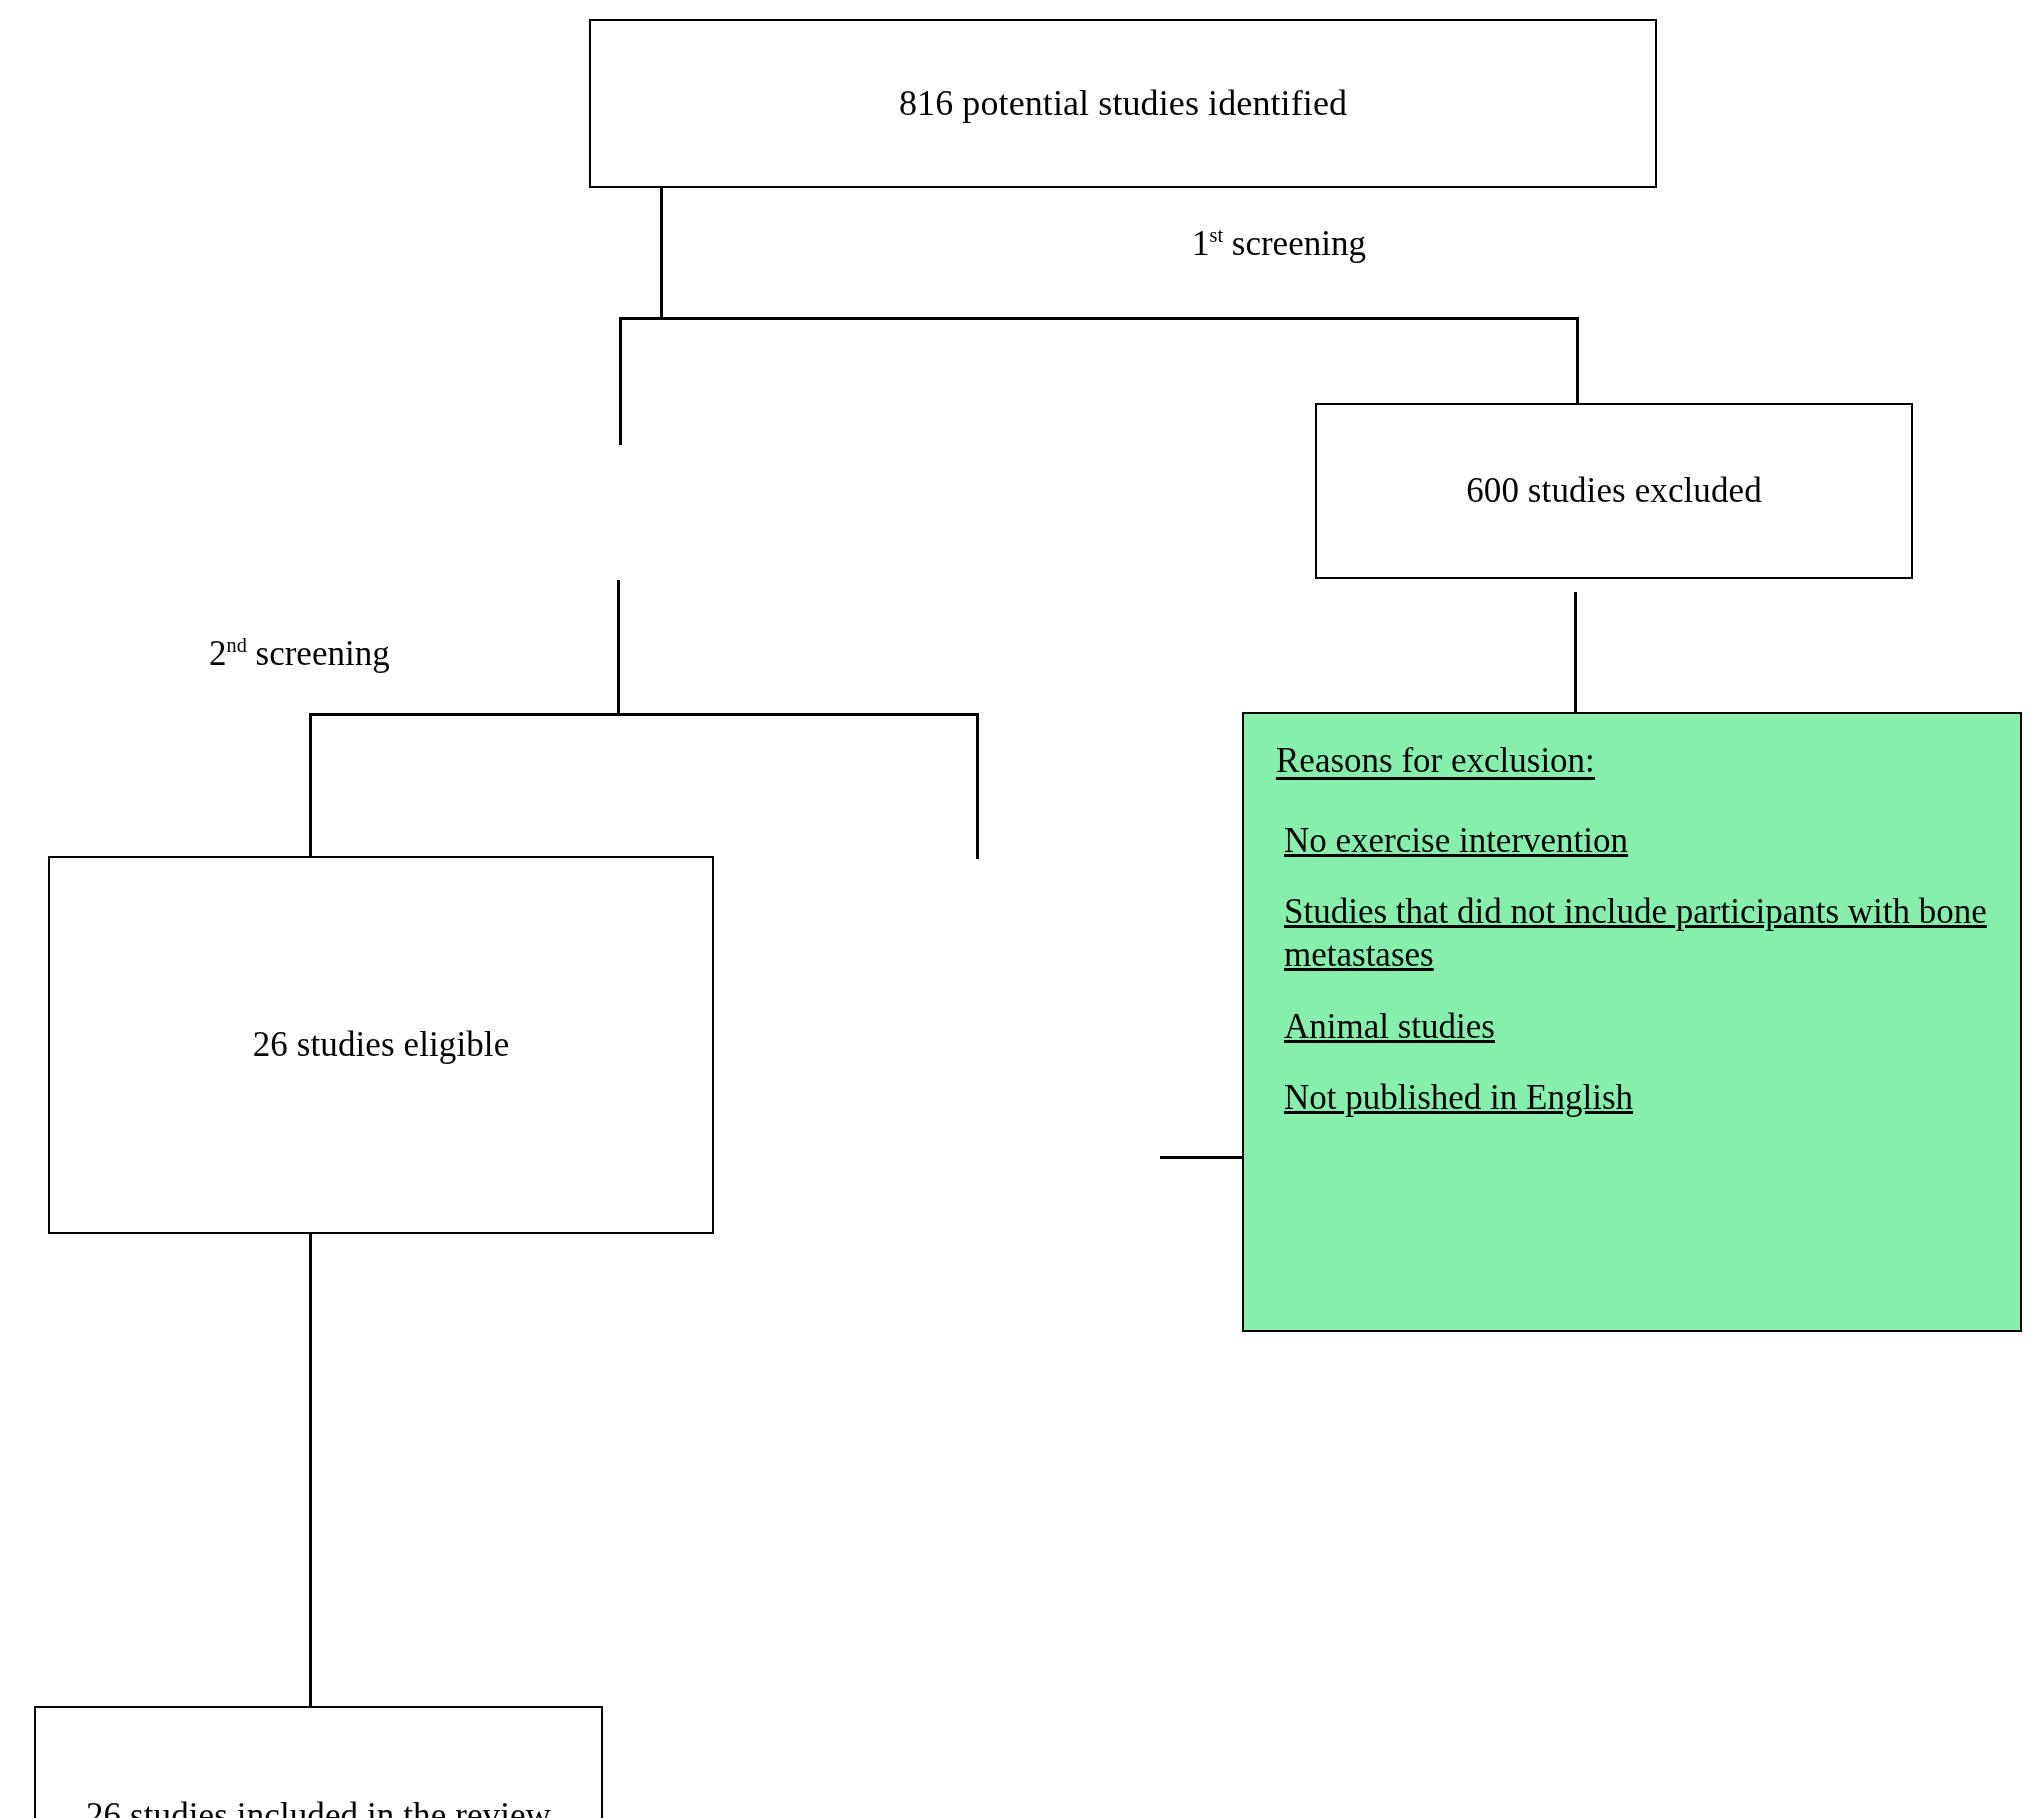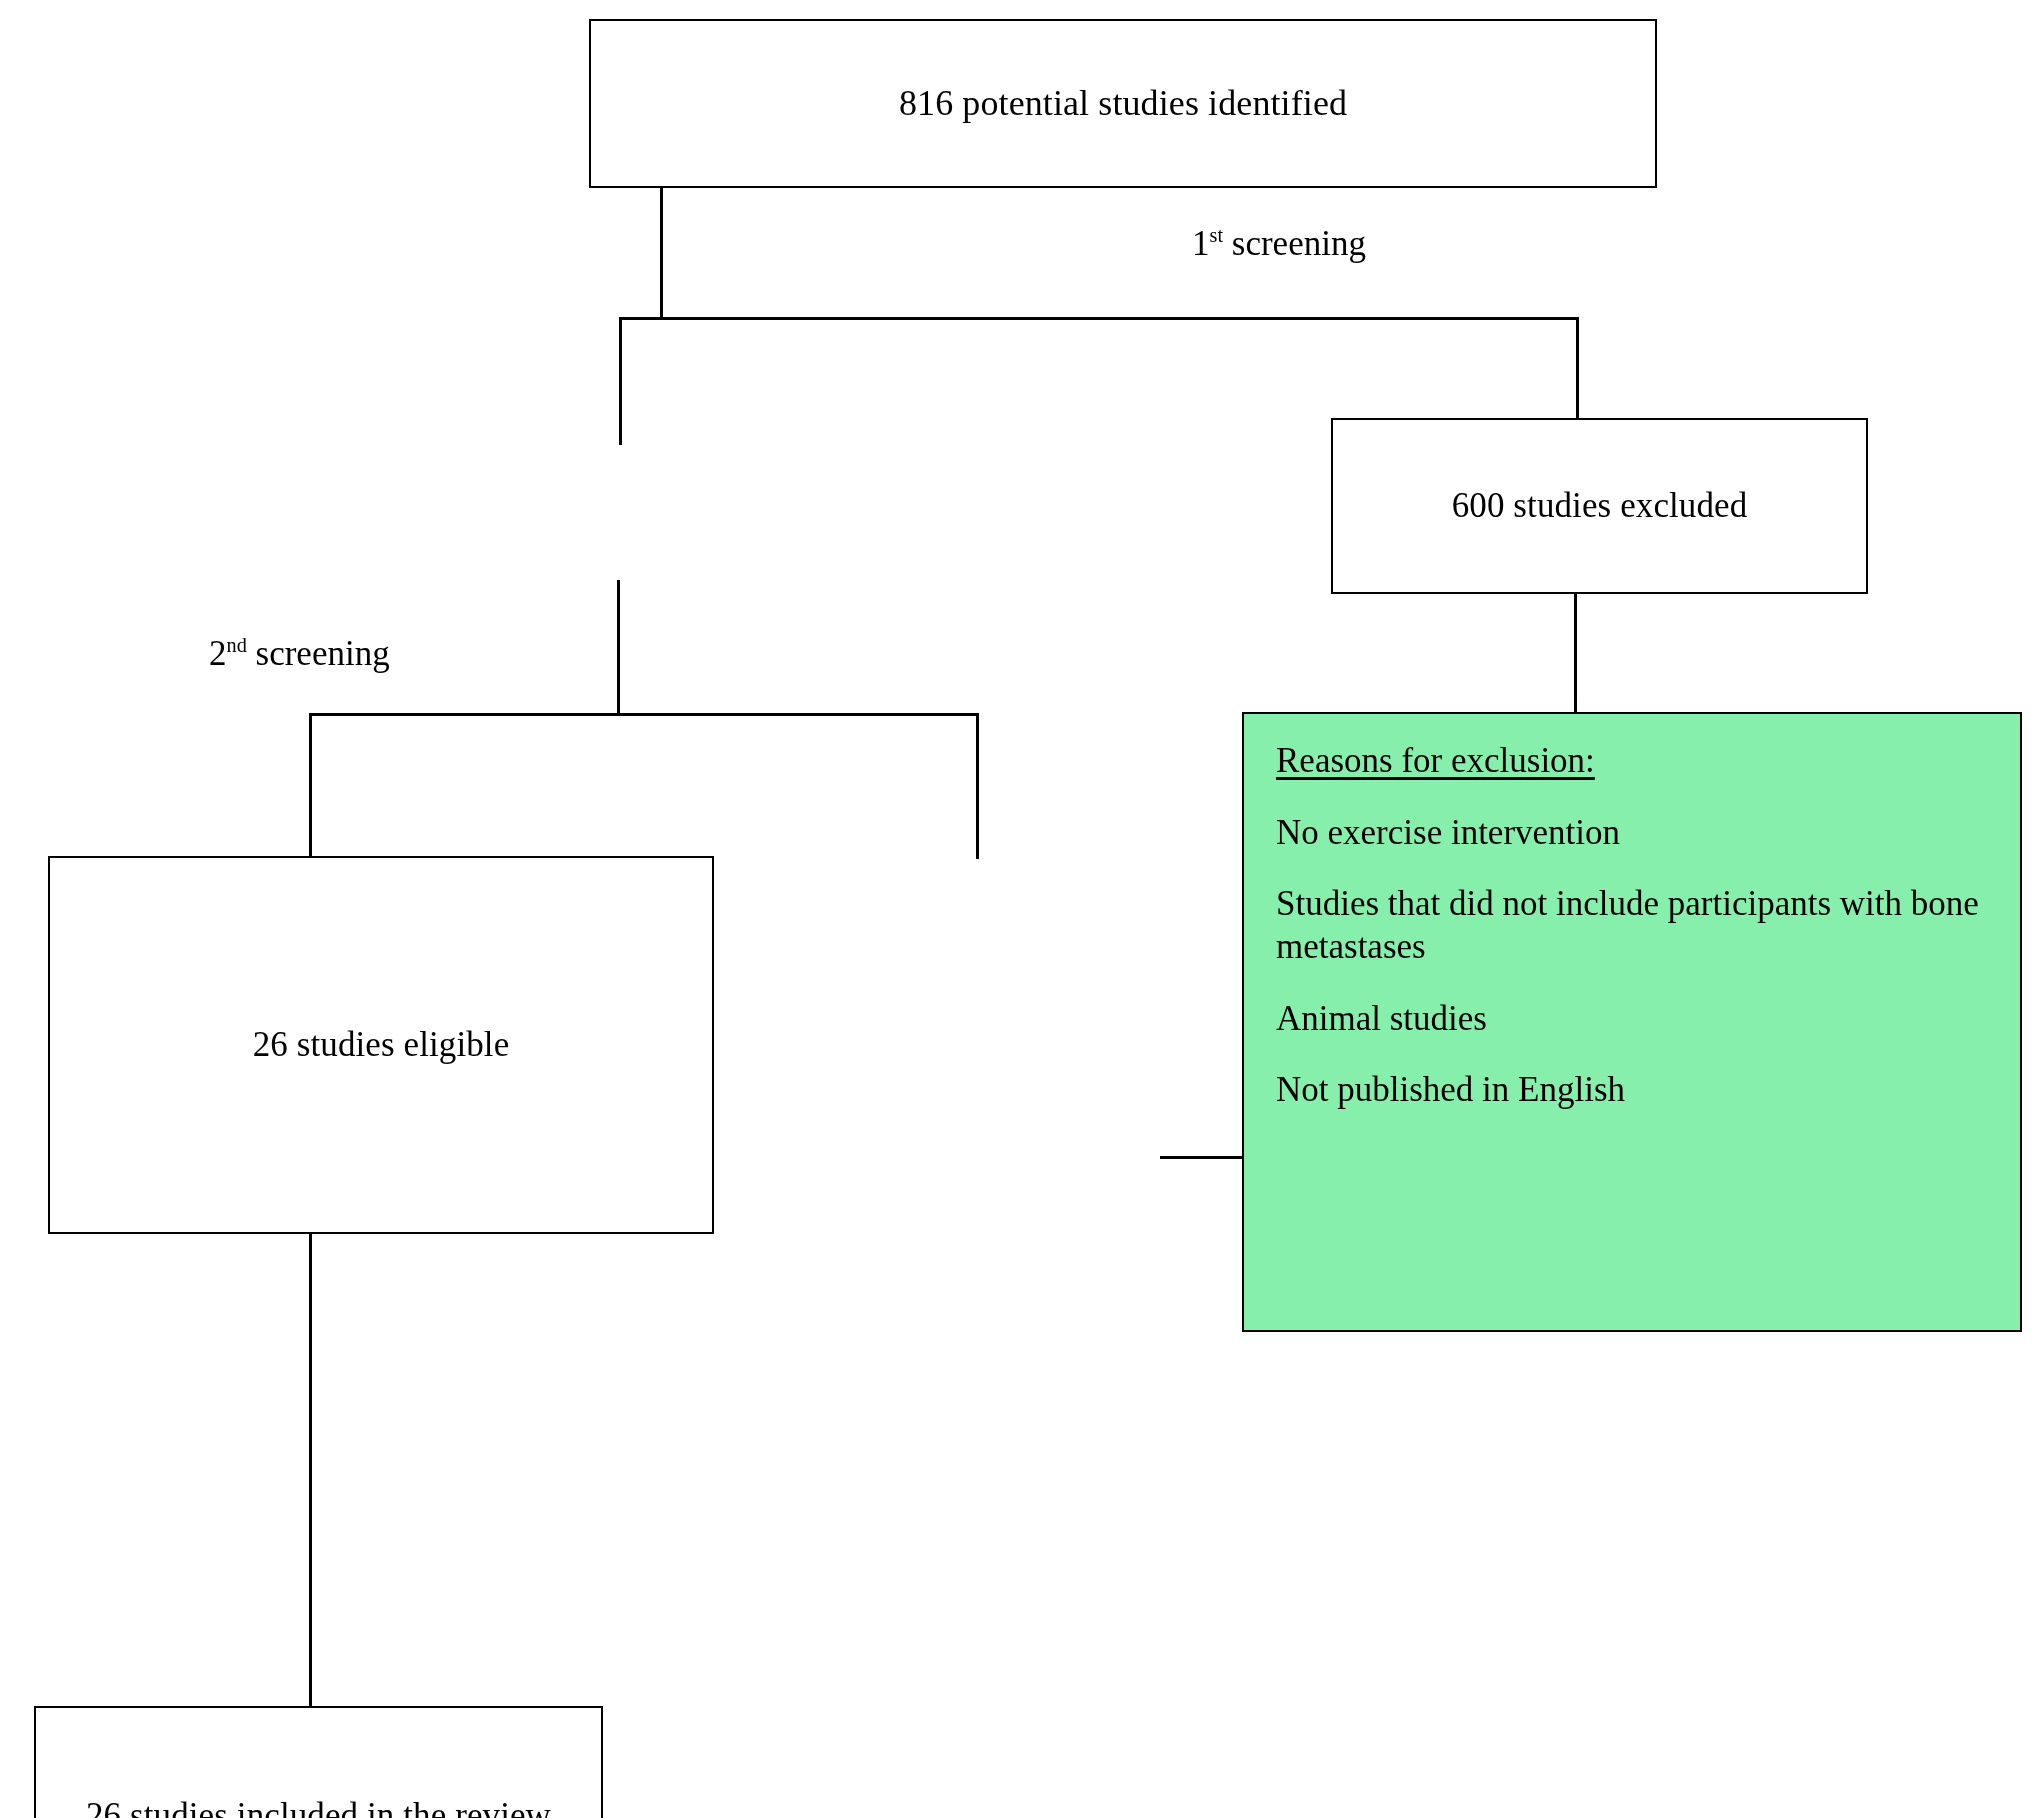--- a/index.html
+++ b/index.html
@@ -41,21 +41,21 @@
   
   #node-identified {
     left: 589px; top: 19px; width: 1068px; height: 169px;
   }
   #node-identified .node-label { font-size: 36px; }
 
   #node-included {
     left: 349px; top: 445px; width: 518px; height: 177px;
   }
   #node-excluded-first {
-    left: 1315px; top: 418px; width: 537px; height: 176px; margin-left: 16px;
+    left: 1315px; top: 403px; width: 598px; height: 176px;
   }
   #node-eligible {
     left: 48px; top: 856px; width: 666px; height: 378px;
   }
   #node-excluded-second {
     left: 649px; top: 858px; width: 513px; height: 376px;
   }
   #node-final {
     left: 34px; top: 1706px; width: 569px; height: 220px;
   }
@@ -74,22 +74,23 @@
   #node-reasons .reasons-title {
     font-size: 35px;
     line-height: 1.22;
     text-decoration: underline;
     text-underline-offset: 4.5px;
     margin: 0 0 29px 0;
     display: inline-block;
   }
   #node-reasons .reasons-list {
     list-style: none;
-    margin: 0;
+    margin: 8px;
     padding: 0;
+    text-decoration: underline;
   }
   #node-reasons .reasons-list li {
     font-size: 35px;
     line-height: 1.22;
     margin: 0 0 29px 0;
     max-width: 715px;
   }
 
   
   .conn {

